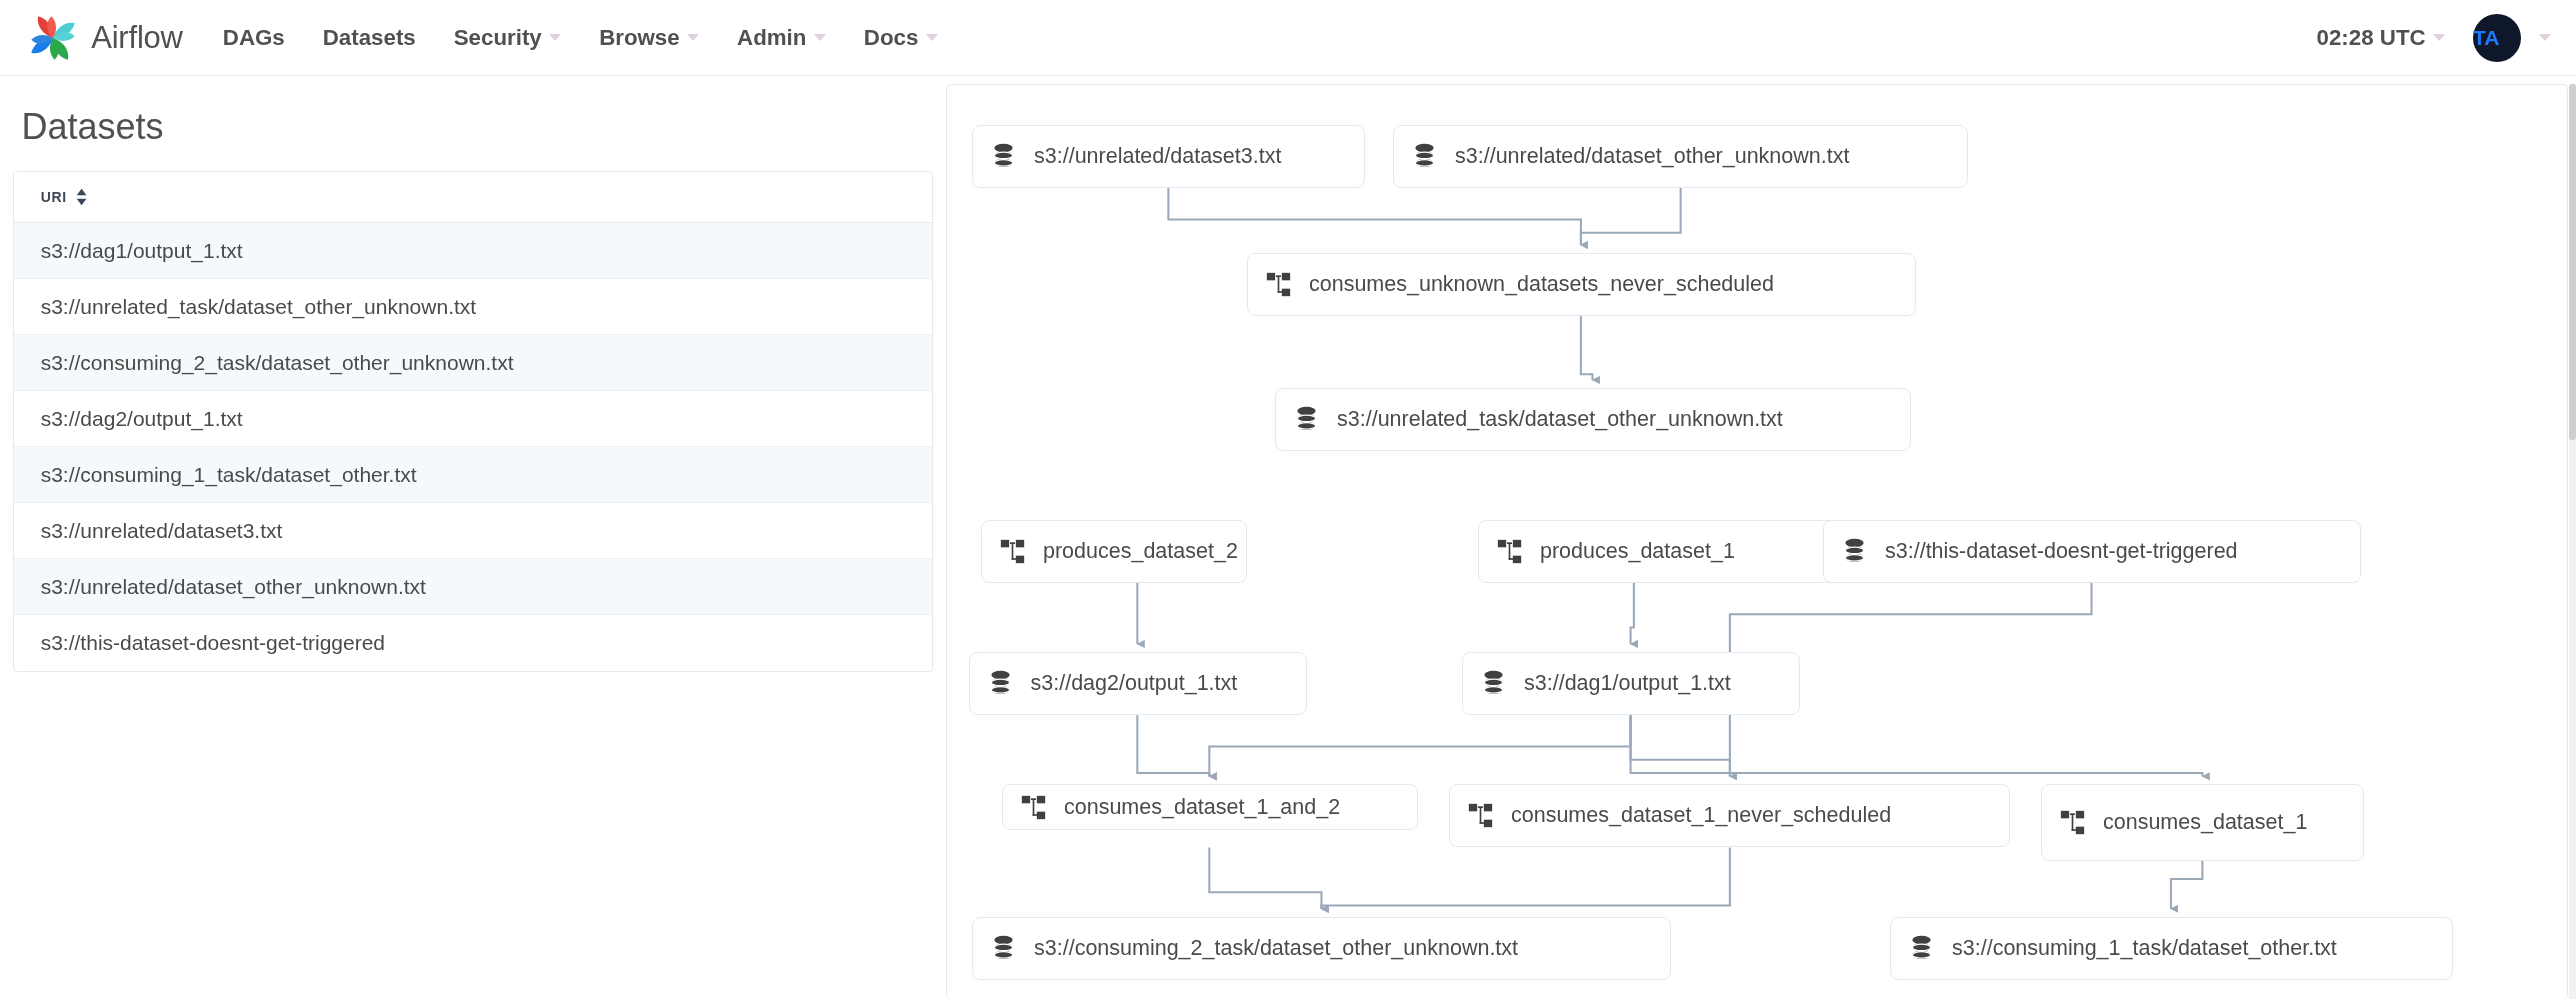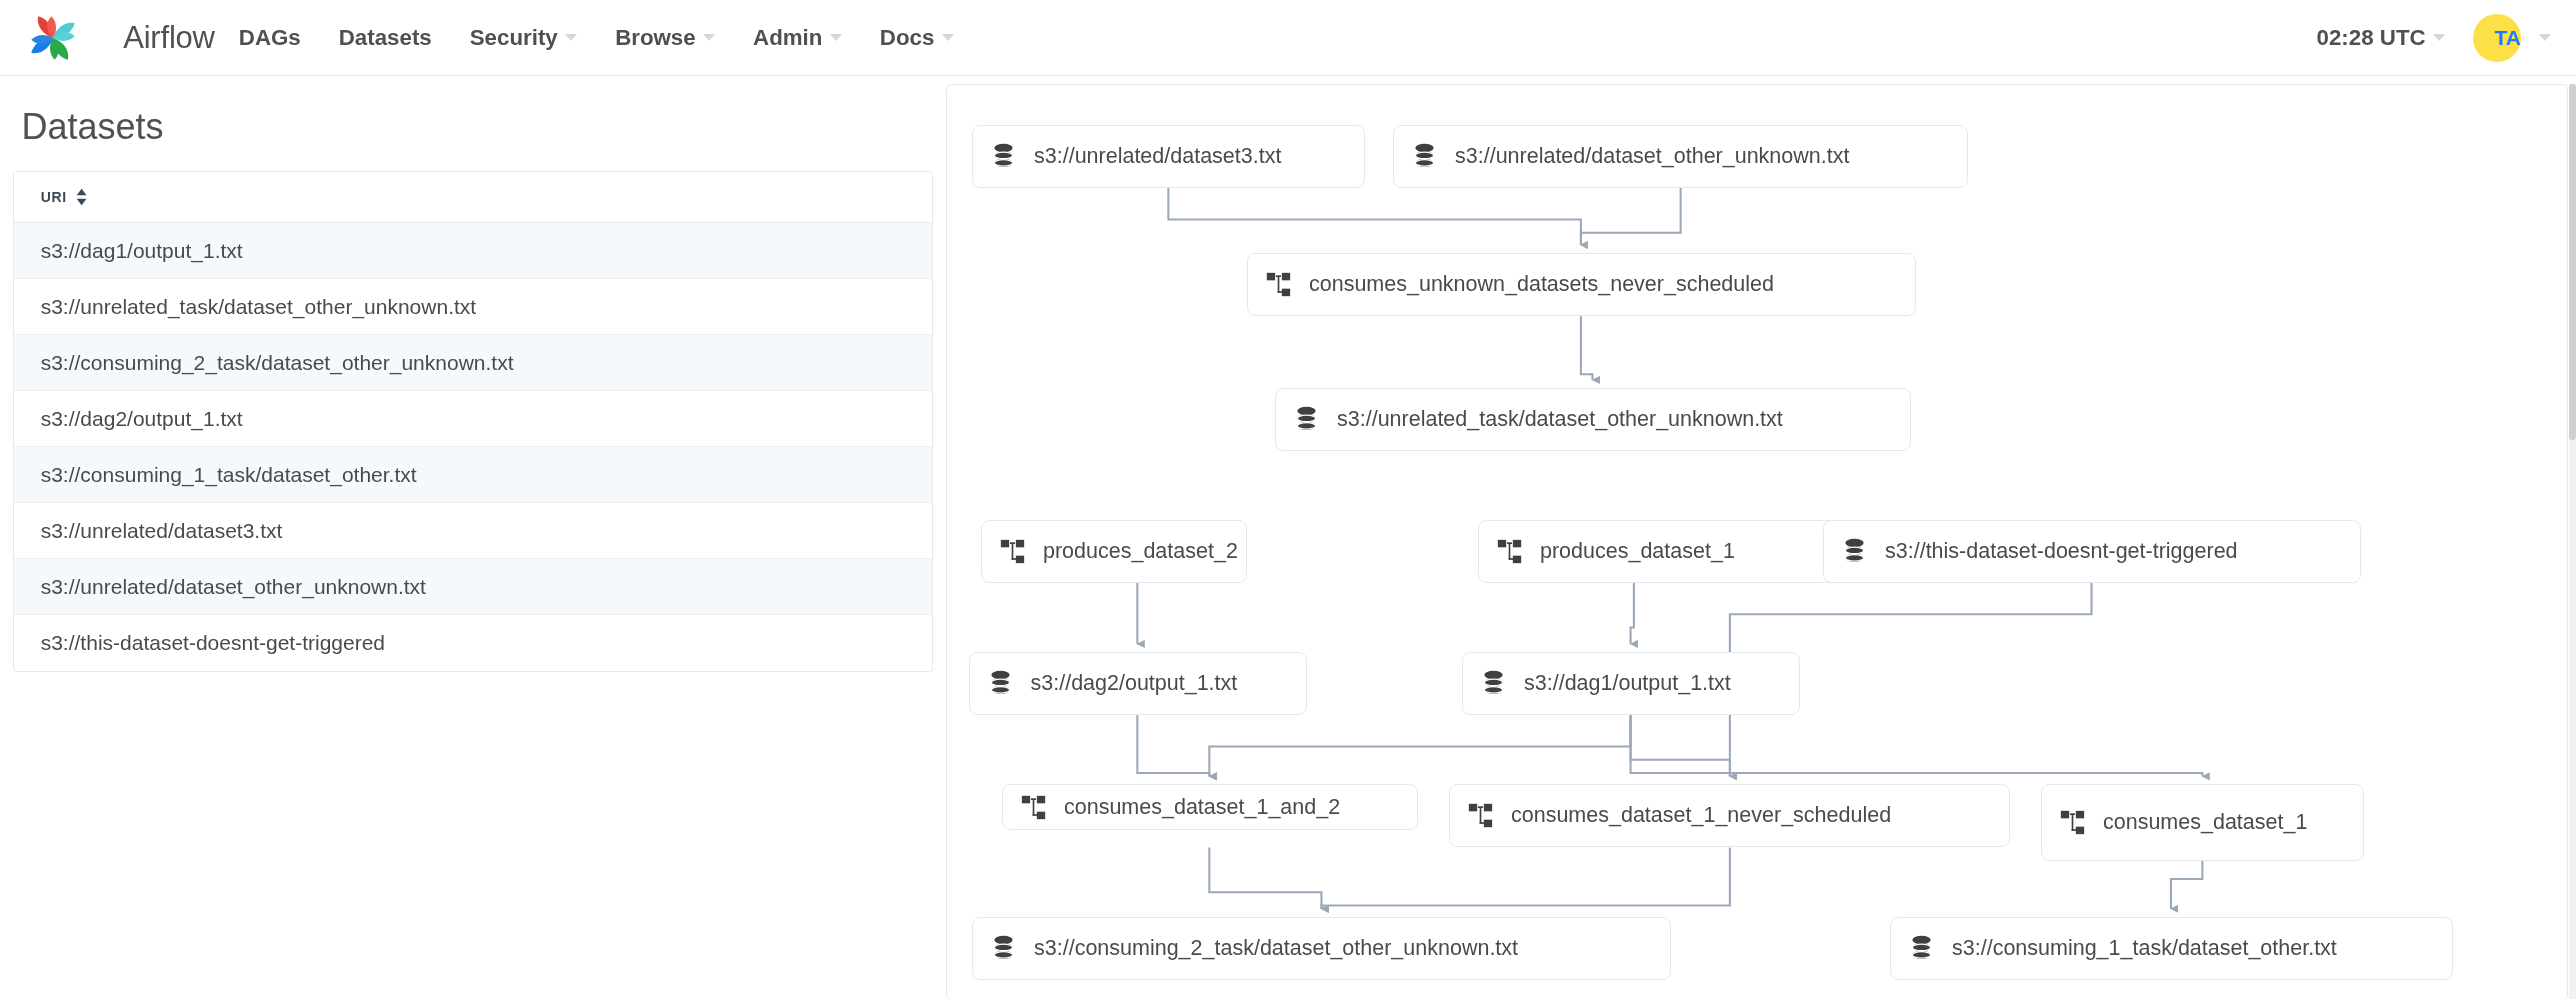--- a/index.html
+++ b/index.html
@@ -12,47 +12,47 @@
   }
 
   
   .navbar {
     position: absolute; top: 0; left: 0;
     width: 2576px; height: 76px;
     background: #fff;
     border-bottom: 0.8px solid #e7eaee;
     display: flex; align-items: center;
   }
-  .brand { display: flex; align-items: center; margin-left: 28px; gap: 32px; }
+  .brand { display: flex; align-items: center; margin-left: 28px; }
   .logo-wrap { width: 50px; height: 50px; position: relative; }
   .brand-name {
     font-size: 31px; color: #51504f; margin-left: 13.2px;
     letter-spacing: -0.2px;
   }
-  .nav-links { display: flex; align-items: center; margin-left: 24px; }
+  .nav-links { display: flex; align-items: center; margin-left: 40px; }
   .nav-link {
     font-size: 22.3px; font-weight: bold; color: #51504f;
     margin-right: 38px; display: flex; align-items: center;
     white-space: nowrap; cursor: pointer;
   }
   .caret {
     display: inline-block; width: 0; height: 0; margin-left: 7.4px;
     border-left: 6.6px solid transparent;
     border-right: 6.6px solid transparent;
     border-top: 7.4px solid #dfd2de;
   }
   .nav-right {
     margin-left: auto; margin-right: 25px;
     display: flex; align-items: center;
   }
   .clock { font-size: 22.3px; font-weight: bold; color: #51504f; }
   .avatar {
     width: 48px; height: 48px; border-radius: 50%;
-    background: #fde047; color: #1d7afc;
-    display: flex; align-items: center; justify-content: flex-end;
+    background: #0f172a; color: #1d7afc;
+    display: flex; align-items: center; justify-content: flex-start;
     font-size: 21px; font-weight: bold; margin-left: 28px;
   }
 
   
   .left-panel {
     position: absolute; top: 76px; left: 0;
     width: 946px; height: 924px;
     background: #fff;
   }
   .page-title {

